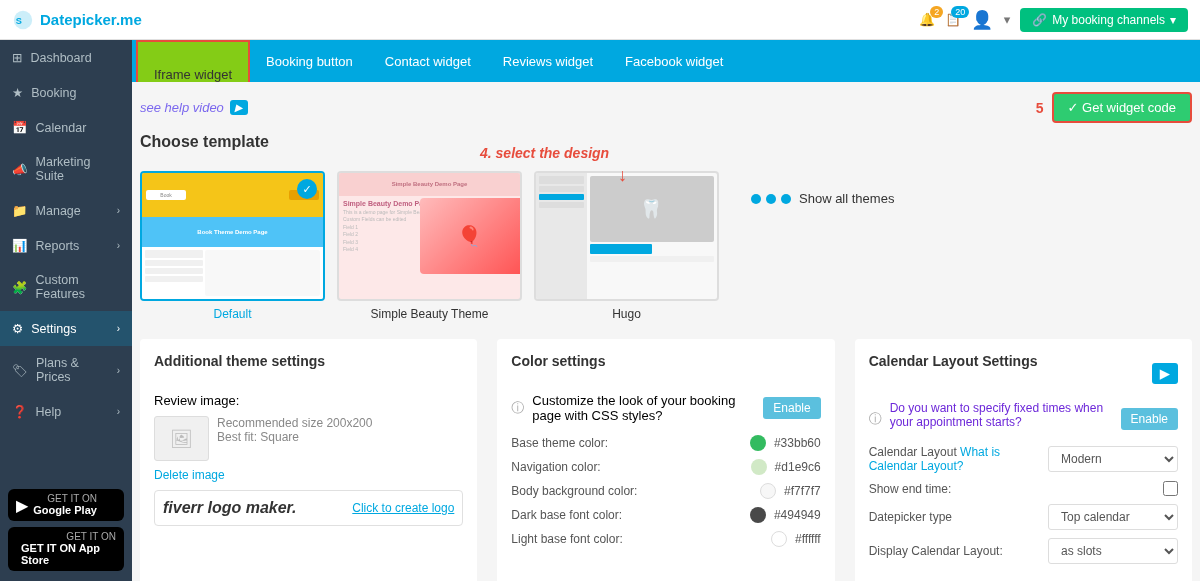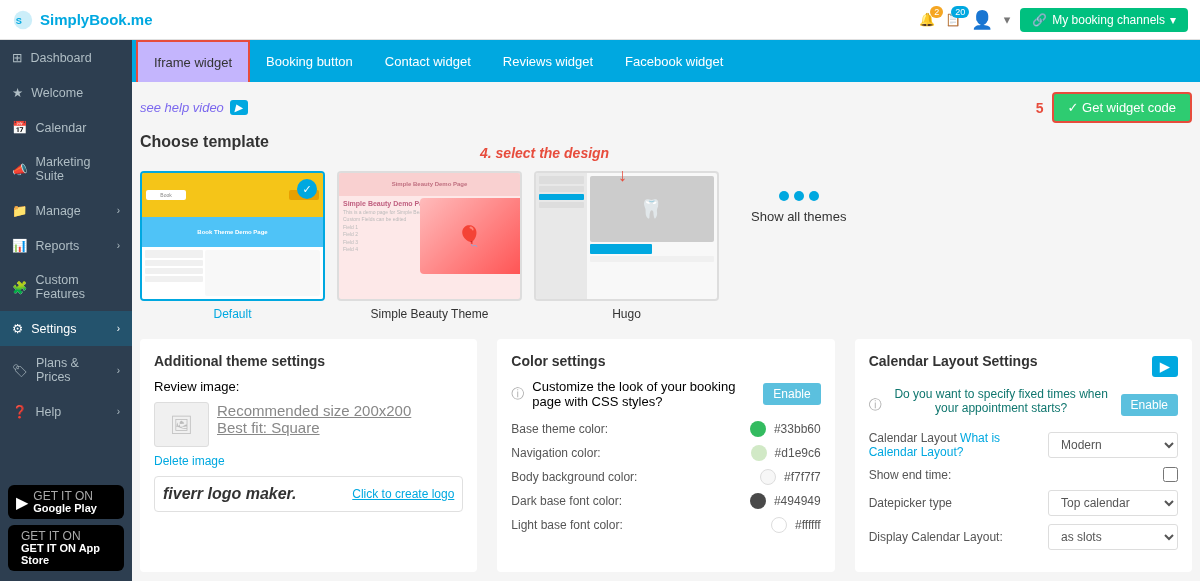--- a/index.html
+++ b/index.html
@@ -18,30 +18,30 @@
     
     .main { display: flex; flex: 1; overflow: hidden; }
 
     
     .sidebar { width: 132px; background: #2d3e50; color: #b0bec5; display: flex; flex-direction: column; overflow-y: auto; flex-shrink: 0; }
     .sidebar-item { display: flex; align-items: center; gap: 8px; padding: 10px 12px; cursor: pointer; font-size: 12.5px; position: relative; }
     .sidebar-item.active { background: rgba(0,168,224,0.2); color: #fff; }
     .sidebar-item .chevron { margin-left: auto; font-size: 10px; }
     .sidebar-bottom { margin-top: auto; padding: 10px 8px; display: flex; flex-direction: column; gap: 6px; }
     .store-btn { background: #000; color: #fff; border-radius: 6px; padding: 5px 8px; display: flex; align-items: center; gap: 5px; cursor: pointer; font-size: 10px; }
-    .store-btn .store-sub { font-size: 12px; color: #aaa; line-height: 1; }
+    .store-btn .store-sub { font-size: 10px; color: #aaa; line-height: 1; text-align: right; }
     .store-btn .store-name { font-size: 11px; font-weight: 600; }
 
     
     .content { flex: 1; overflow-y: auto; background: #f5f5f5; }
 
     
     .tab-bar { background: #00a8e0; display: flex; align-items: center; height: 42px; padding: 0 4px; }
     .tab { padding: 0 16px; height: 100%; display: flex; align-items: center; color: #fff; font-size: 13px; cursor: pointer; border: none; background: transparent; position: relative; }
-    .tab.active { background: #c4b5fd; color: #333; border: 2px solid #e74c3c; border-bottom: none; }
+    .tab.active { background: #84cc16; color: #333; border: 2px solid #e74c3c; border-bottom: none; align-items: flex-end; }
 
     
     .content-inner { padding: 10px 8px; }
 
     .help-video-row { display: flex; align-items: center; justify-content: space-between; margin-bottom: 10px; }
     .help-video { display: flex; align-items: center; gap: 6px; color: #7b68ee; font-style: italic; font-size: 13px; cursor: pointer; }
     .play-btn { background: #00a8e0; color: #fff; border-radius: 3px; padding: 2px 5px; font-size: 10px; }
 
     .get-widget-btn-wrap { display: flex; align-items: center; gap: 8px; }
     .get-widget-btn { background: #2ecc71; color: #fff; border: none; border-radius: 4px; padding: 6px 14px; font-size: 13px; cursor: pointer; display: flex; align-items: center; gap: 5px; border: 2px solid #e74c3c; }
@@ -50,33 +50,33 @@
     .section-title { font-size: 16px; font-weight: 600; color: #333; margin-bottom: 12px; }
 
     .templates-row { display: flex; align-items: flex-start; gap: 12px; margin-bottom: 18px; }
     .template-item { display: flex; flex-direction: column; align-items: center; gap: 6px; cursor: pointer; }
     .template-thumb { width: 185px; height: 130px; border-radius: 4px; overflow: hidden; border: 2px solid transparent; position: relative; background: #ddd; }
     .template-thumb.selected { border-color: #00a8e0; }
     .template-thumb .check { position: absolute; top: 6px; right: 6px; background: #00a8e0; color: #fff; border-radius: 50%; width: 20px; height: 20px; display: flex; align-items: center; justify-content: center; font-size: 11px; }
     .template-name { font-size: 12px; color: #00a8e0; }
     .template-name.dark { color: #333; }
 
-    .show-all-themes { display: flex; flex-direction: column; align-items: center; justify-content: flex-start; gap: 8px; padding: 20px; cursor: pointer; color: #333; font-size: 13px; }
+    .show-all-themes { display: flex; flex-direction: row; align-items: center; justify-content: flex-start; gap: 8px; padding: 20px; cursor: pointer; color: #333; font-size: 13px; }
     .dots-row { display: flex; gap: 5px; }
     .dot { width: 10px; height: 10px; border-radius: 50%; background: #00a8e0; }
 
     
     .step-annotation { position: relative; color: #e74c3c; font-size: 14px; font-weight: 700; font-style: italic; text-align: center; margin-bottom: 4px; }
 
     
     .bottom-sections { display: flex; gap: 20px; }
     .bottom-section { flex: 1; background: #fff; border-radius: 4px; padding: 14px; }
-    .bottom-section-title { font-size: 14px; font-weight: 600; color: #333; margin-bottom: 10px; }
+    .bottom-section-title { font-size: 14px; font-weight: 600; color: #333; margin-bottom: 24px; }
     .img-placeholder { width: 55px; height: 45px; background: #f0f0f0; border: 1px solid #ddd; border-radius: 3px; display: flex; align-items: center; justify-content: center; color: #bbb; font-size: 18px; }
-    .img-rec { font-size: 15px; color: #888; text-decoration: underline; }
+    .img-rec { font-size: 12px; color: #888; }
     .delete-link { color: #00a8e0; font-size: 12px; cursor: pointer; }
     .fiverr-row { display: flex; align-items: center; justify-content: space-between; padding: 8px; border: 1px solid #e0e0e0; border-radius: 4px; margin-top: 8px; }
     .fiverr-logo { font-size: 16px; font-weight: 700; color: #333; font-style: italic; }
     .fiverr-link { color: #00a8e0; font-size: 12px; cursor: pointer; text-decoration: underline; }
 
     
     .color-row { display: flex; align-items: center; gap: 8px; margin-bottom: 8px; }
     .color-dot { width: 16px; height: 16px; border-radius: 50%; flex-shrink: 0; }
     .color-label { flex: 1; color: #555; font-size: 12px; }
     .color-value { color: #555; font-size: 12px; }
@@ -84,36 +84,36 @@
     .customize-row { display: flex; align-items: center; gap: 8px; margin-bottom: 12px; }
     .info-icon { color: #aaa; font-size: 13px; }
 
     
     .cal-row { display: flex; align-items: center; gap: 8px; margin-bottom: 8px; }
     .cal-label { flex: 1; font-size: 12px; color: #555; }
     .cal-select { border: 1px solid #ddd; border-radius: 3px; padding: 4px 8px; font-size: 12px; color: #555; background: #fff; cursor: pointer; min-width: 130px; }
     .cal-checkbox { width: 15px; height: 15px; }
     .cal-link { color: #00a8e0; }
     .cal-enable-btn { background: #5bc0de; color: #fff; border: none; border-radius: 3px; padding: 4px 10px; font-size: 12px; cursor: pointer; }
-    .cal-desc { font-size: 12px; color: #0f766e; margin-bottom: 8px; text-align: center; }
+    .cal-desc { font-size: 12px; color: #6d28d9; margin-bottom: 8px; }
 
     
     .tmpl-default-inner { width: 100%; height: 100%; display: flex; flex-direction: column; }
     .tmpl-default-header { background: #f5c518; height: 35%; display: flex; align-items: center; padding: 4px; }
   </style>
 </head>
 <body>
 
 <div class="top-header">
   <div class="logo">
     <svg class="logo-icon" viewBox="0 0 24 24" fill="#00a8e0">
       <circle cx="12" cy="12" r="10" fill="#00a8e0" opacity="0.2"></circle>
       <text x="4" y="16" font-size="10" fill="#00a8e0" font-weight="700">S</text>
     </svg>
-    <span>SimplyBook.me</span>
+    <span>Datepicker.me</span>
   </div>
   <div class="header-right">
     <div class="notif-btn">
       🔔<span class="badge">2</span>
     </div>
     <div class="notif-btn">
       📋<span class="badge badge-blue">20</span>
     </div>
     <div style="cursor:pointer; color:#777; font-size:18px;">👤</div>
     <div style="color:#777; cursor:pointer;">▾</div>
@@ -125,21 +125,21 @@
 
 <div class="main">
 
   <div class="sidebar">
     <div class="sidebar-item">
       <span>⊞</span>
       <span>Dashboard</span>
     </div>
     <div class="sidebar-item">
       <span>★</span>
-      <span>Welcome</span>
+      <span>Booking</span>
     </div>
     <div class="sidebar-item">
       <span>📅</span>
       <span>Calendar</span>
     </div>
     <div class="sidebar-item">
       <span>📣</span>
       <span>Marketing Suite</span>
     </div>
     <div class="sidebar-item">

